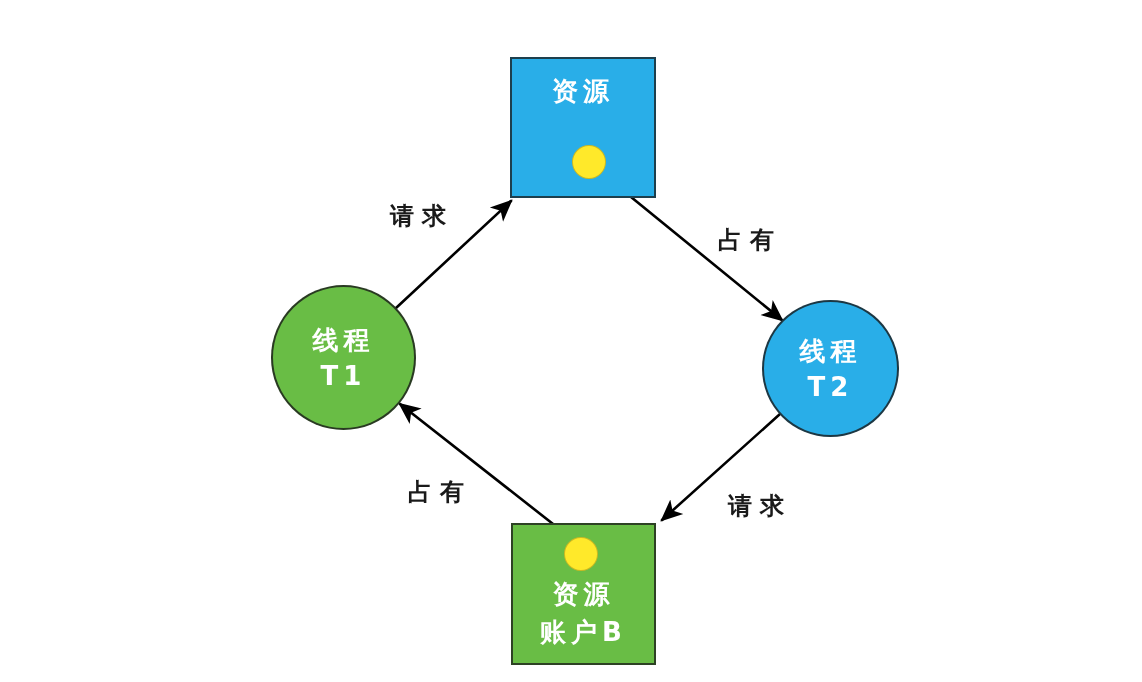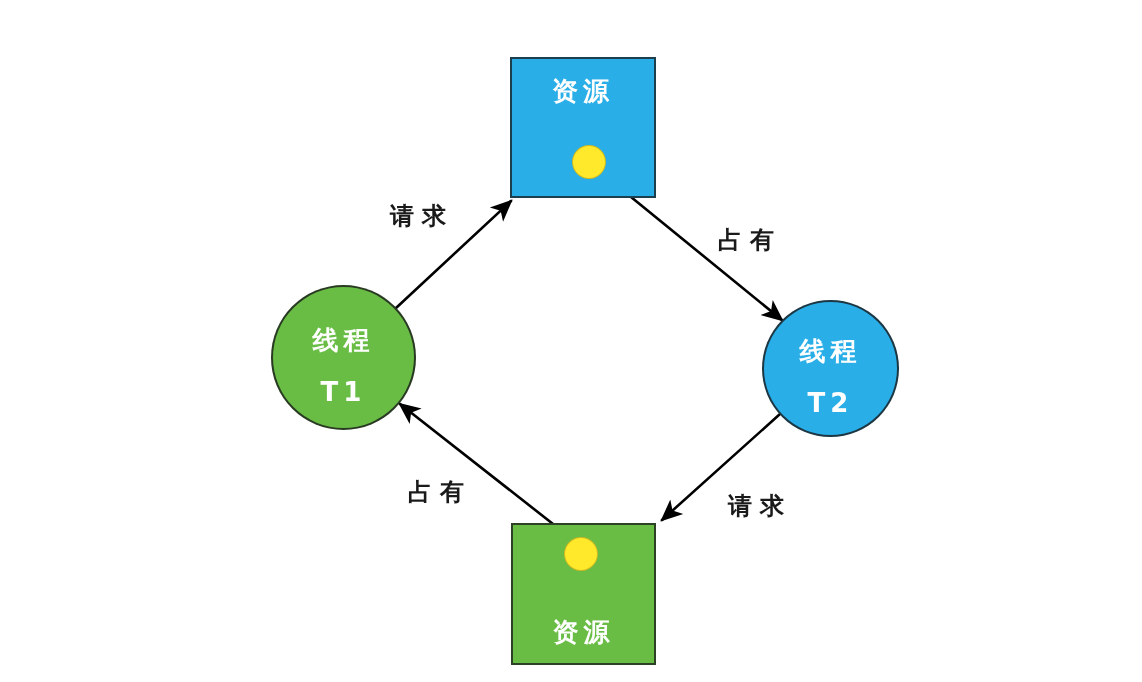--- a/index.html
+++ b/index.html
@@ -69,21 +69,20 @@
     justify-content: flex-end;
     padding-bottom: 12px;
   }
   .circle {
     border-radius: 50%;
     border: 2px solid rgba(25, 25, 25, 0.8);
     justify-content: center;
   }
   .circle .line {
     line-height: 36px;
-    margin-top: 16px;
   }
   .circle.thread-t1 {
     left: 271px;
     top: 285px;
     width: 145px;
     height: 145px;
     background: var(--color-green, #69bd45);
   }
   .circle.thread-t2 {
     left: 762px;
@@ -133,20 +132,21 @@
     <line x1="576" y1="542" x2="400" y2="404" marker-end="url(#arrowhead)"></line>
   </svg>
 
   <div class="node square resource-a">
     <span class="line">资源</span>
   </div>
   <div class="dot dot-a"></div>
 
   <div class="node square resource-b">
     <span class="line">资源</span>
+    <span class="line">账户B</span>
   </div>
   <div class="dot dot-b"></div>
 
   <div class="node circle thread-t1">
     <span class="line">线程</span>
     <span class="line">T1</span>
   </div>
 
   <div class="node circle thread-t2">
     <span class="line">线程</span>

